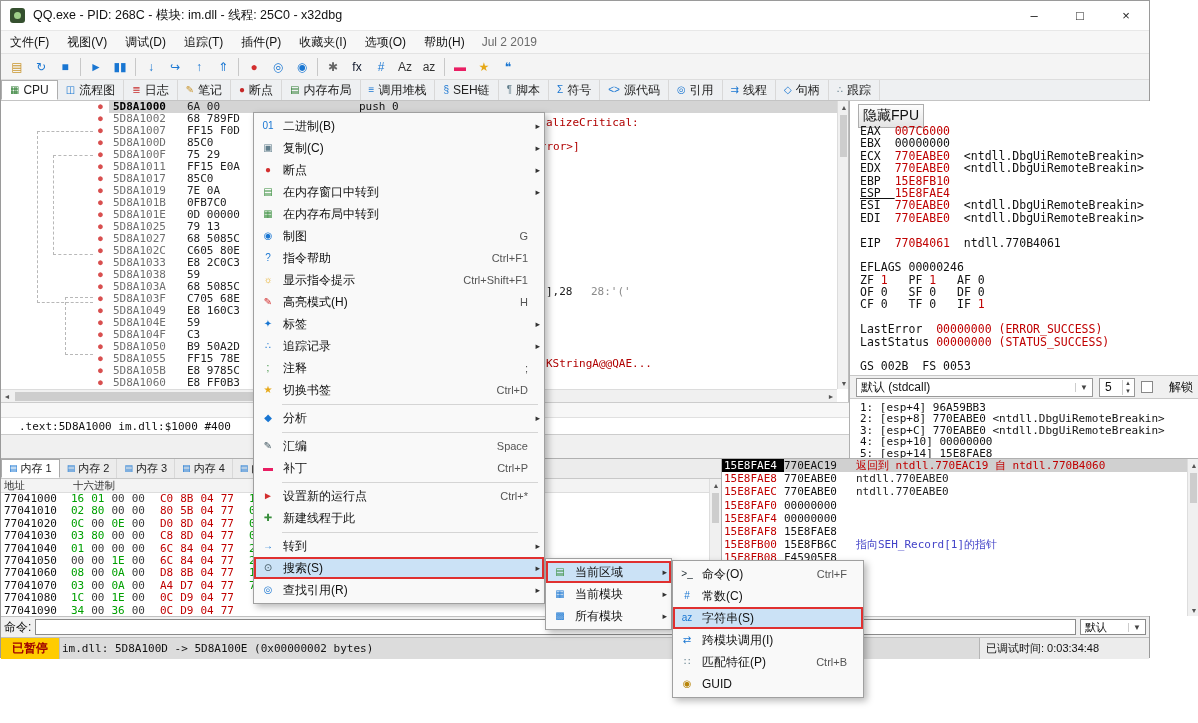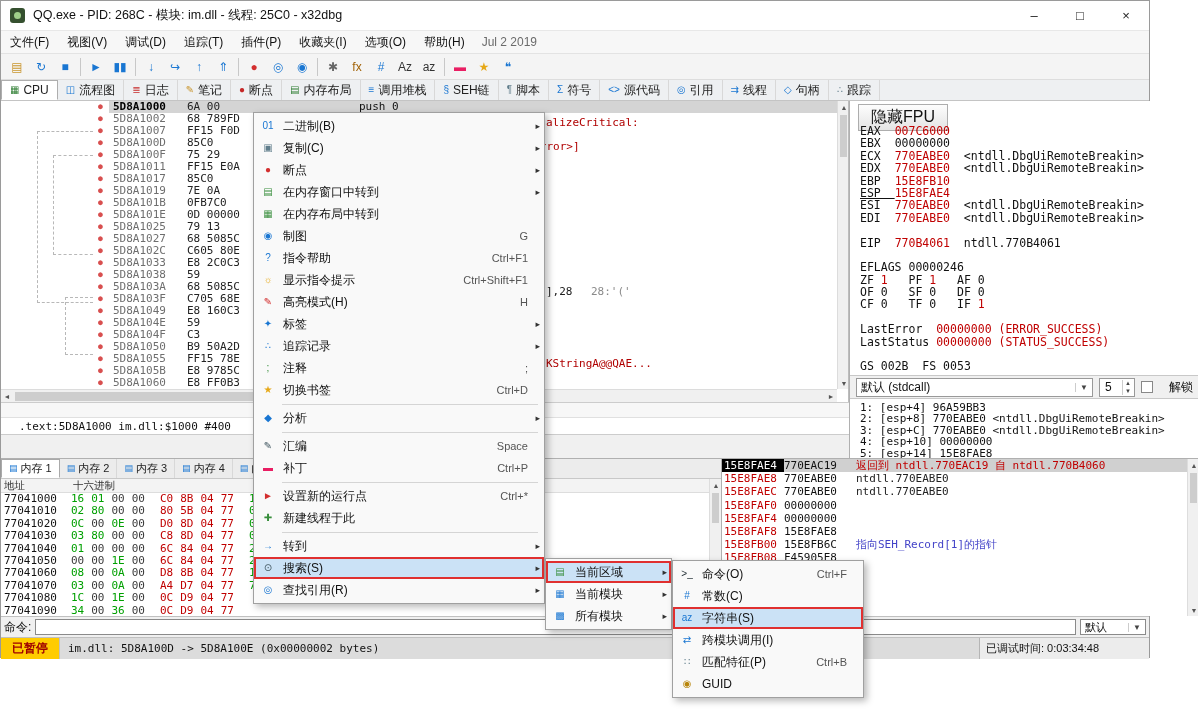--- a/index.html
+++ b/index.html
@@ -50,21 +50,21 @@
 #dz-hsb{position:absolute;left:0;top:288px;width:836px;height:13px;background:#f0f0f0;border-top:1px solid #dcdcdc}
 .sbtn{position:absolute;font-size:7px;color:#555;width:12px;height:12px;display:flex;align-items:center;justify-content:center}
 .vthumb{position:absolute;left:2px;right:2px;top:14px;height:42px;background:#cdcdcd}
 .hthumb{position:absolute;top:2px;height:9px;left:14px;width:260px;background:#cdcdcd}
 
 #infoline1{position:absolute;left:0;top:401px;width:848px;height:16px;background:#f7f7f7;border-top:1px solid #ccc;border-bottom:1px solid #e0e0e0}
 #infoline2{position:absolute;left:0;top:417px;width:848px;height:17px;background:#fff;border-bottom:1px solid #ccc;font-family:"DejaVu Sans Mono",monospace;font-size:11px;padding:2px 18px;color:#111}
 
 
 #regs{position:absolute;left:848px;top:100px;width:350px;height:357px;background:#fff;border-left:1px solid #b0b0b0}
-#hidefpu{display:inline-block;margin:3px 0 0 8px;padding:2px 12px;border:1px solid #adadad;background:linear-gradient(#fdfdfd,#e4e4e4);font-size:16px}
+#hidefpu{display:inline-block;margin:3px 0 0 8px;padding:2px 4px;border:1px solid #adadad;background:linear-gradient(#fdfdfd,#e4e4e4);font-size:14px}
 #reglines{position:absolute;left:10px;top:24px;right:2px;font-family:"DejaVu Sans Mono",monospace;font-size:11.5px;line-height:12.4px;white-space:pre}
 .rline{height:12.4px}
 .c-k{color:#111}.c-r{color:#c00000}.c-u{color:#111;text-decoration:underline}
 #convbar{position:absolute;left:0;top:274px;width:100%;height:24px;background:#f0f0f0;border-top:1px solid #c8c8c8;border-bottom:1px solid #c8c8c8;display:flex;align-items:center;gap:6px;padding:0 6px}
 #convcombo{flex:1;height:19px;background:#fff;border:1px solid #999;display:flex;align-items:center;justify-content:space-between;padding:0 4px;font-size:12px}
 .comboarr{font-size:8px;color:#444;border-left:1px solid #ccc;padding-left:4px}
 #convspin{width:36px;height:19px;background:#fff;border:1px solid #999;position:relative;display:flex;align-items:center;padding-left:5px;font-size:12px}
 #spinarrows{position:absolute;right:1px;top:1px;bottom:1px;width:11px;border-left:1px solid #ccc;display:flex;flex-direction:column;align-items:center;justify-content:space-around;font-size:6px;color:#444}
 #convchk{display:flex;align-items:center;gap:16px;font-size:12px}
 #chkbox{width:12px;height:12px;border:1px solid #888;background:#fff}
@@ -103,21 +103,21 @@
 
 
 #cmdbar{position:absolute;left:0;top:615px;width:100%;height:21px;background:#f0f0f0;border-top:1px solid #c0c0c0;display:flex;align-items:center;gap:4px;padding:0 3px}
 #cmdlabel{font-size:12px}
 #cmdinput{flex:1;height:16px;border:1px solid #8a8a8a;background:#fff;font-family:"DejaVu Sans Mono",monospace;font-size:11px;padding:0 3px}
 #cmddrop{width:66px;height:16px;border:1px solid #8a8a8a;background:#fff;font-size:11px;display:flex;align-items:center;justify-content:space-between;padding:0 4px}
 
 
 #statusbar{position:absolute;left:0;top:636px;width:100%;height:22px;background:#ececec;border-top:1px solid #c0c0c0;display:flex;align-items:stretch;font-size:11px}
 #statusbadge{width:58px;background:#ffcc00;color:#a00000;display:flex;align-items:center;justify-content:center;font-weight:bold;font-size:12px}
-#statusmsg{flex:1;display:flex;align-items:center;padding:0 8px;background:#dcdcdc;border-left:1px solid #c0c0c0;font-family:"DejaVu Sans Mono",monospace}
+#statusmsg{flex:1;display:flex;align-items:center;padding:0 2px;background:#dcdcdc;border-left:1px solid #c0c0c0;font-family:"DejaVu Sans Mono",monospace}
 #statustime{width:170px;display:flex;align-items:center;padding:0 6px;border-left:1px solid #b5b5b5}
 
 
 .menu{position:absolute;background:#f9f9f9;border:1px solid #a0a0a0;box-shadow:3px 3px 7px rgba(0,0,0,.28);padding:2px 0;z-index:60}
 .menurow{display:flex;align-items:center;height:22px;padding:0 2px;font-size:12px;position:relative}
 .micon{flex:0 0 24px;text-align:center;font-size:10px;line-height:1}
 .mlabel{flex:1;color:#111;padding-left:3px;white-space:nowrap}
 .mshort{color:#555;padding-right:14px;font-size:11px;white-space:nowrap}
 .marrow{position:absolute;right:4px;color:#333;font-size:9px}
 .mhl{background:#cbe2f6;outline:1px solid #90b8e0;outline-offset:-1px}
@@ -194,21 +194,21 @@
         <span class="tglyph" style="color: rgb(25, 118, 210);">◎</span>
       </div>
       <div class="tbtn">
         <span class="tglyph" style="color: rgb(25, 118, 210);">◉</span>
       </div>
       <div class="tsep"></div>
       <div class="tbtn">
         <span class="tglyph" style="color: rgb(102, 102, 102);">✱</span>
       </div>
       <div class="tbtn">
-        <span class="tglyph" style="color: #a16207;">fx</span>
+        <span class="tglyph" style="color: #0f172a;">fx</span>
       </div>
       <div class="tbtn">
         <span class="tglyph" style="color: rgb(25, 118, 210);">#</span>
       </div>
       <div class="tbtn">
         <span class="tglyph" style="color: rgb(51, 51, 51);">Az</span>
       </div>
       <div class="tbtn">
         <span class="tglyph" style="color: rgb(51, 51, 51);">az</span>
       </div>

